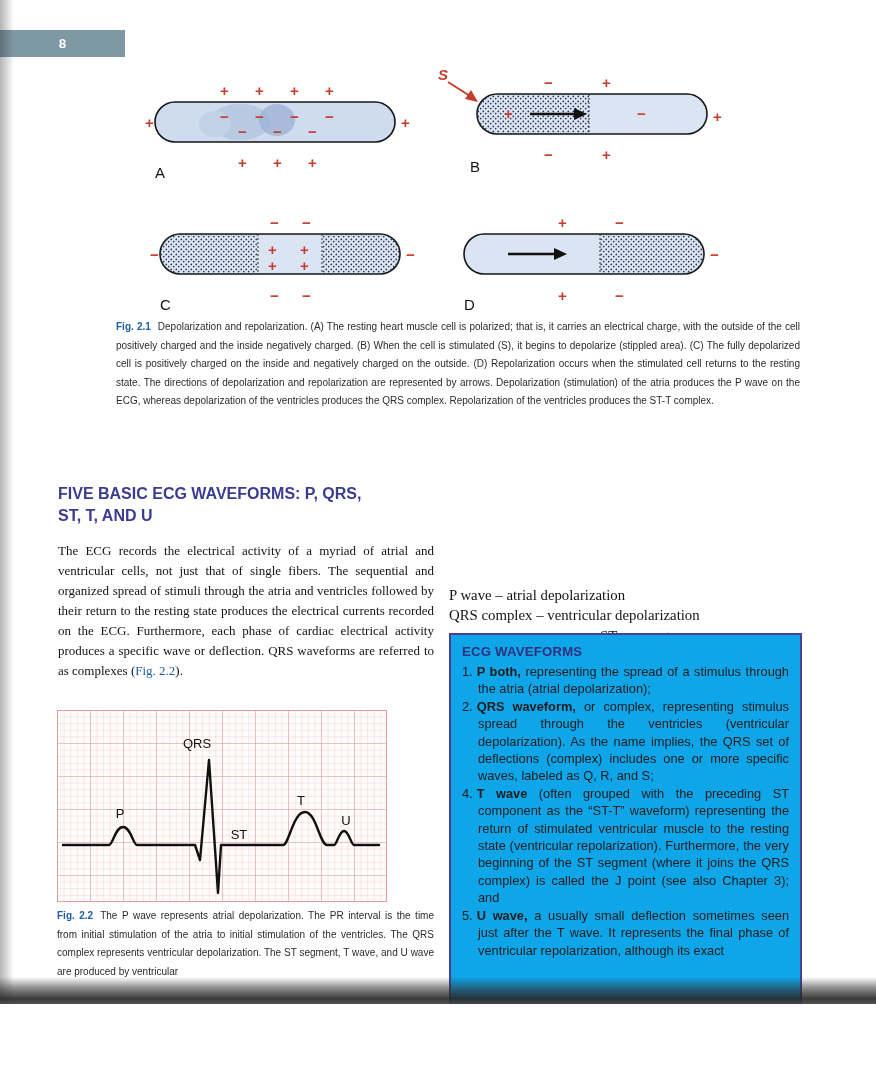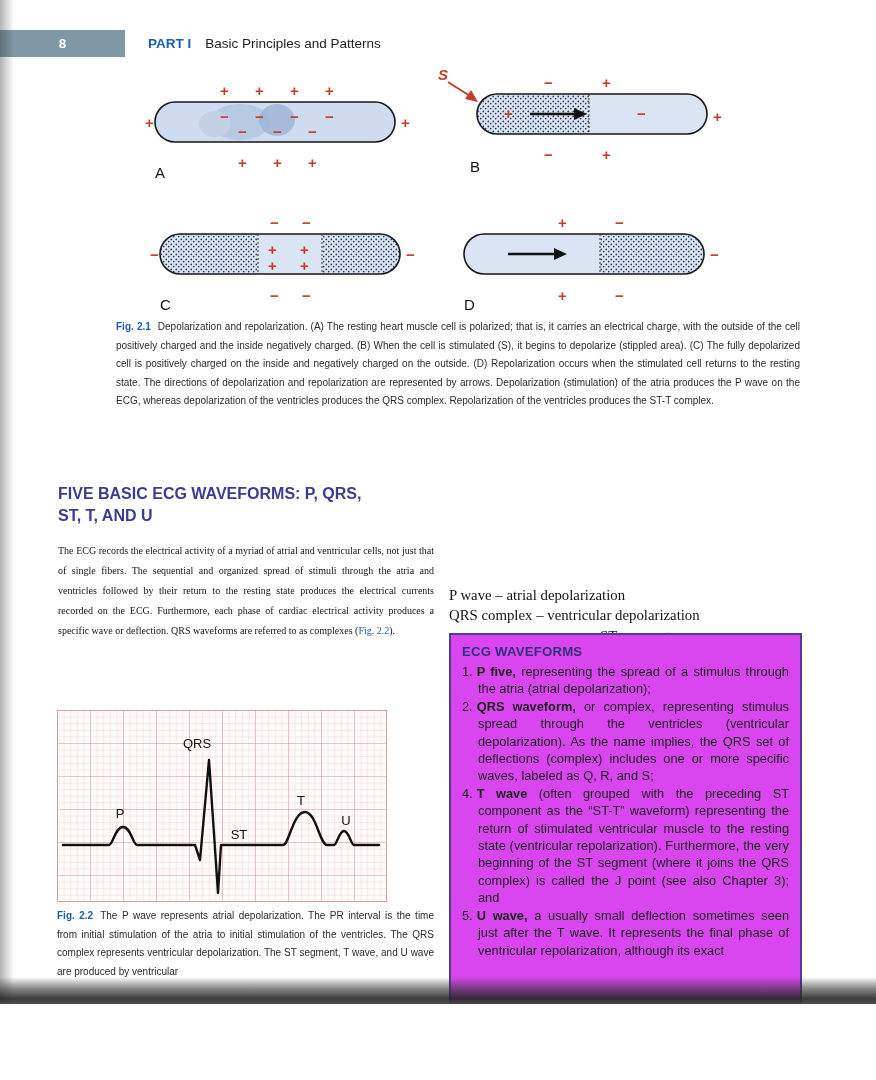--- a/index.html
+++ b/index.html
@@ -30,60 +30,56 @@
 
   
   .caption { position:absolute; font-size:10px; line-height:18.6px; text-align:justify; color:#2b2b2b; margin:0; }
   .figlab { color:#1e5ea8; font-weight:bold; margin-right:7px; }
 
   
   .section-heading { position:absolute; left:58px; top:483px; width:390px;
     color:#3c3b92; font-weight:bold; font-size:16px; line-height:21.5px; margin:0; }
   .serif { font-family:"Liberation Serif","DejaVu Serif", serif; }
   .body-para { position:absolute; left:58px; top:541px; width:376px; margin:0;
-    font-size:10px; line-height:20px; text-align:justify; color:#141414; }
+    font-size:13px; line-height:20px; text-align:justify; color:#141414; }
   .figref { color:#1e5ea8; }
 
   .right-intro { position:absolute; left:449px; top:483px; width:362px; margin:0;
     font-size:14.8px; line-height:20px; color:#141414; }
   .wave-list { position:absolute; left:449px; top:566px; width:372px; font-size:14.8px; color:#141414;margin-top:20px; }
   .wave-line { margin:0 0 1px 0; line-height:19px; }
   .brace-row { display:flex; align-items:center; margin-top:2px;flex-direction:column; }
   .brace-items .wave-line { line-height:19.5px; }
   .brace-char { font-family:"DejaVu Serif", serif; font-size:60px; font-weight:400; color:#111;
     line-height:58px; transform:scaleX(0.7); margin:0 2px 0 6px; }
   .brace-label { margin-left:6px; font-size:10px; }
 
   
   .ecg-box { position:absolute; left:449px; top:633px; width:353px; height:371px;
-    border:2px solid #4a3e95; background:#d946ef; box-sizing:border-box;
+    border:2px solid #4a3e95; background:#0ea5e9; box-sizing:border-box;
     padding:9px 11px 0 11px; overflow:hidden; }
   .box-title { color:#30307e; font-weight:bold; font-size:13.2px; margin:0 0 4px 0; letter-spacing:0.2px; }
   .box-item { font-size:12.8px; line-height:17.4px; text-align:justify; color:#1d1d1d;
     padding-left:16px; text-indent:-16px; margin:0; }
   .box-item .num { margin-right:4px; }
 
   
   .fig2-wrap { position:absolute; left:57px; top:710px; }
   .flab { font:13px "Liberation Sans", sans-serif; fill:#111111; }
 
   
   .footer { position:absolute; left:0; top:1004px; width:876px; height:76px; background:#ffffff; z-index:7; }
 </style>
 </head>
 <body>
 
 <div class="page">
 
   <div class="pagenum-box">
     <span>8</span>
-  </div>
-  <div class="header-row">
-    <span class="part-label">PART I</span>
-    <span class="part-title">Basic Principles and Patterns</span>
   </div>
 
   <svg class="diagram" style="left:145px; top:66px;" width="270" height="115" viewBox="0 0 270 115">
     <defs>
       <clipPath id="capA">
           <rect x="10" y="36" width="240" height="40" rx="20"></rect>
         </clipPath>
     </defs>
     <rect x="10" y="36" width="240" height="40" rx="20" fill="#cfdbee" stroke="#161616" stroke-width="1.6"></rect>
     <g clip-path="url(#capA)">
@@ -224,21 +220,21 @@
         <p class="wave-line">T wave</p>
         <p class="wave-line">U phase</p>
       </div>
       <div class="brace-char">}</div>
       <div class="brace-label">ventricular repolarization</div>
     </div>
   </div>
 
   <div class="ecg-box">
     <p class="box-title">ECG WAVEFORMS</p>
-    <p class="box-item"><span class="num">1.</span><b>P five,</b><span> representing the spread of a stimulus through the atria (atrial depolarization);</span></p>
+    <p class="box-item"><span class="num">1.</span><b>P both,</b><span> representing the spread of a stimulus through the atria (atrial depolarization);</span></p>
     <p class="box-item"><span class="num">2.</span><b>QRS waveform,</b><span> or complex, representing stimulus spread through the ventricles (ventricular depolarization). As the name implies, the QRS set of deflections (complex) includes one or more specific waves, labeled as Q, R, and S;</span></p>
     <p class="box-item"><span class="num">4.</span><b>T wave</b><span> (often grouped with the preceding ST component as the “ST-T” waveform) representing the return of stimulated ventricular muscle to the resting state (ventricular repolarization). Furthermore, the very beginning of the ST segment (where it joins the QRS complex) is called the J point (see also Chapter 3); and</span></p>
     <p class="box-item"><span class="num">5.</span><b>U wave,</b><span> a usually small deflection sometimes seen just after the T wave. It represents the final phase of ventricular repolarization, although its exact</span></p>
   </div>
 
   <div class="fig2-wrap">
     <svg width="330" height="192" viewBox="0 0 330 192">
       <defs>
         <pattern id="gridS" width="6.6" height="6.6" patternUnits="userSpaceOnUse">
           <path d="M6.6 0H0V6.6" fill="none" stroke="#f2bebe" stroke-width="0.7"></path>

